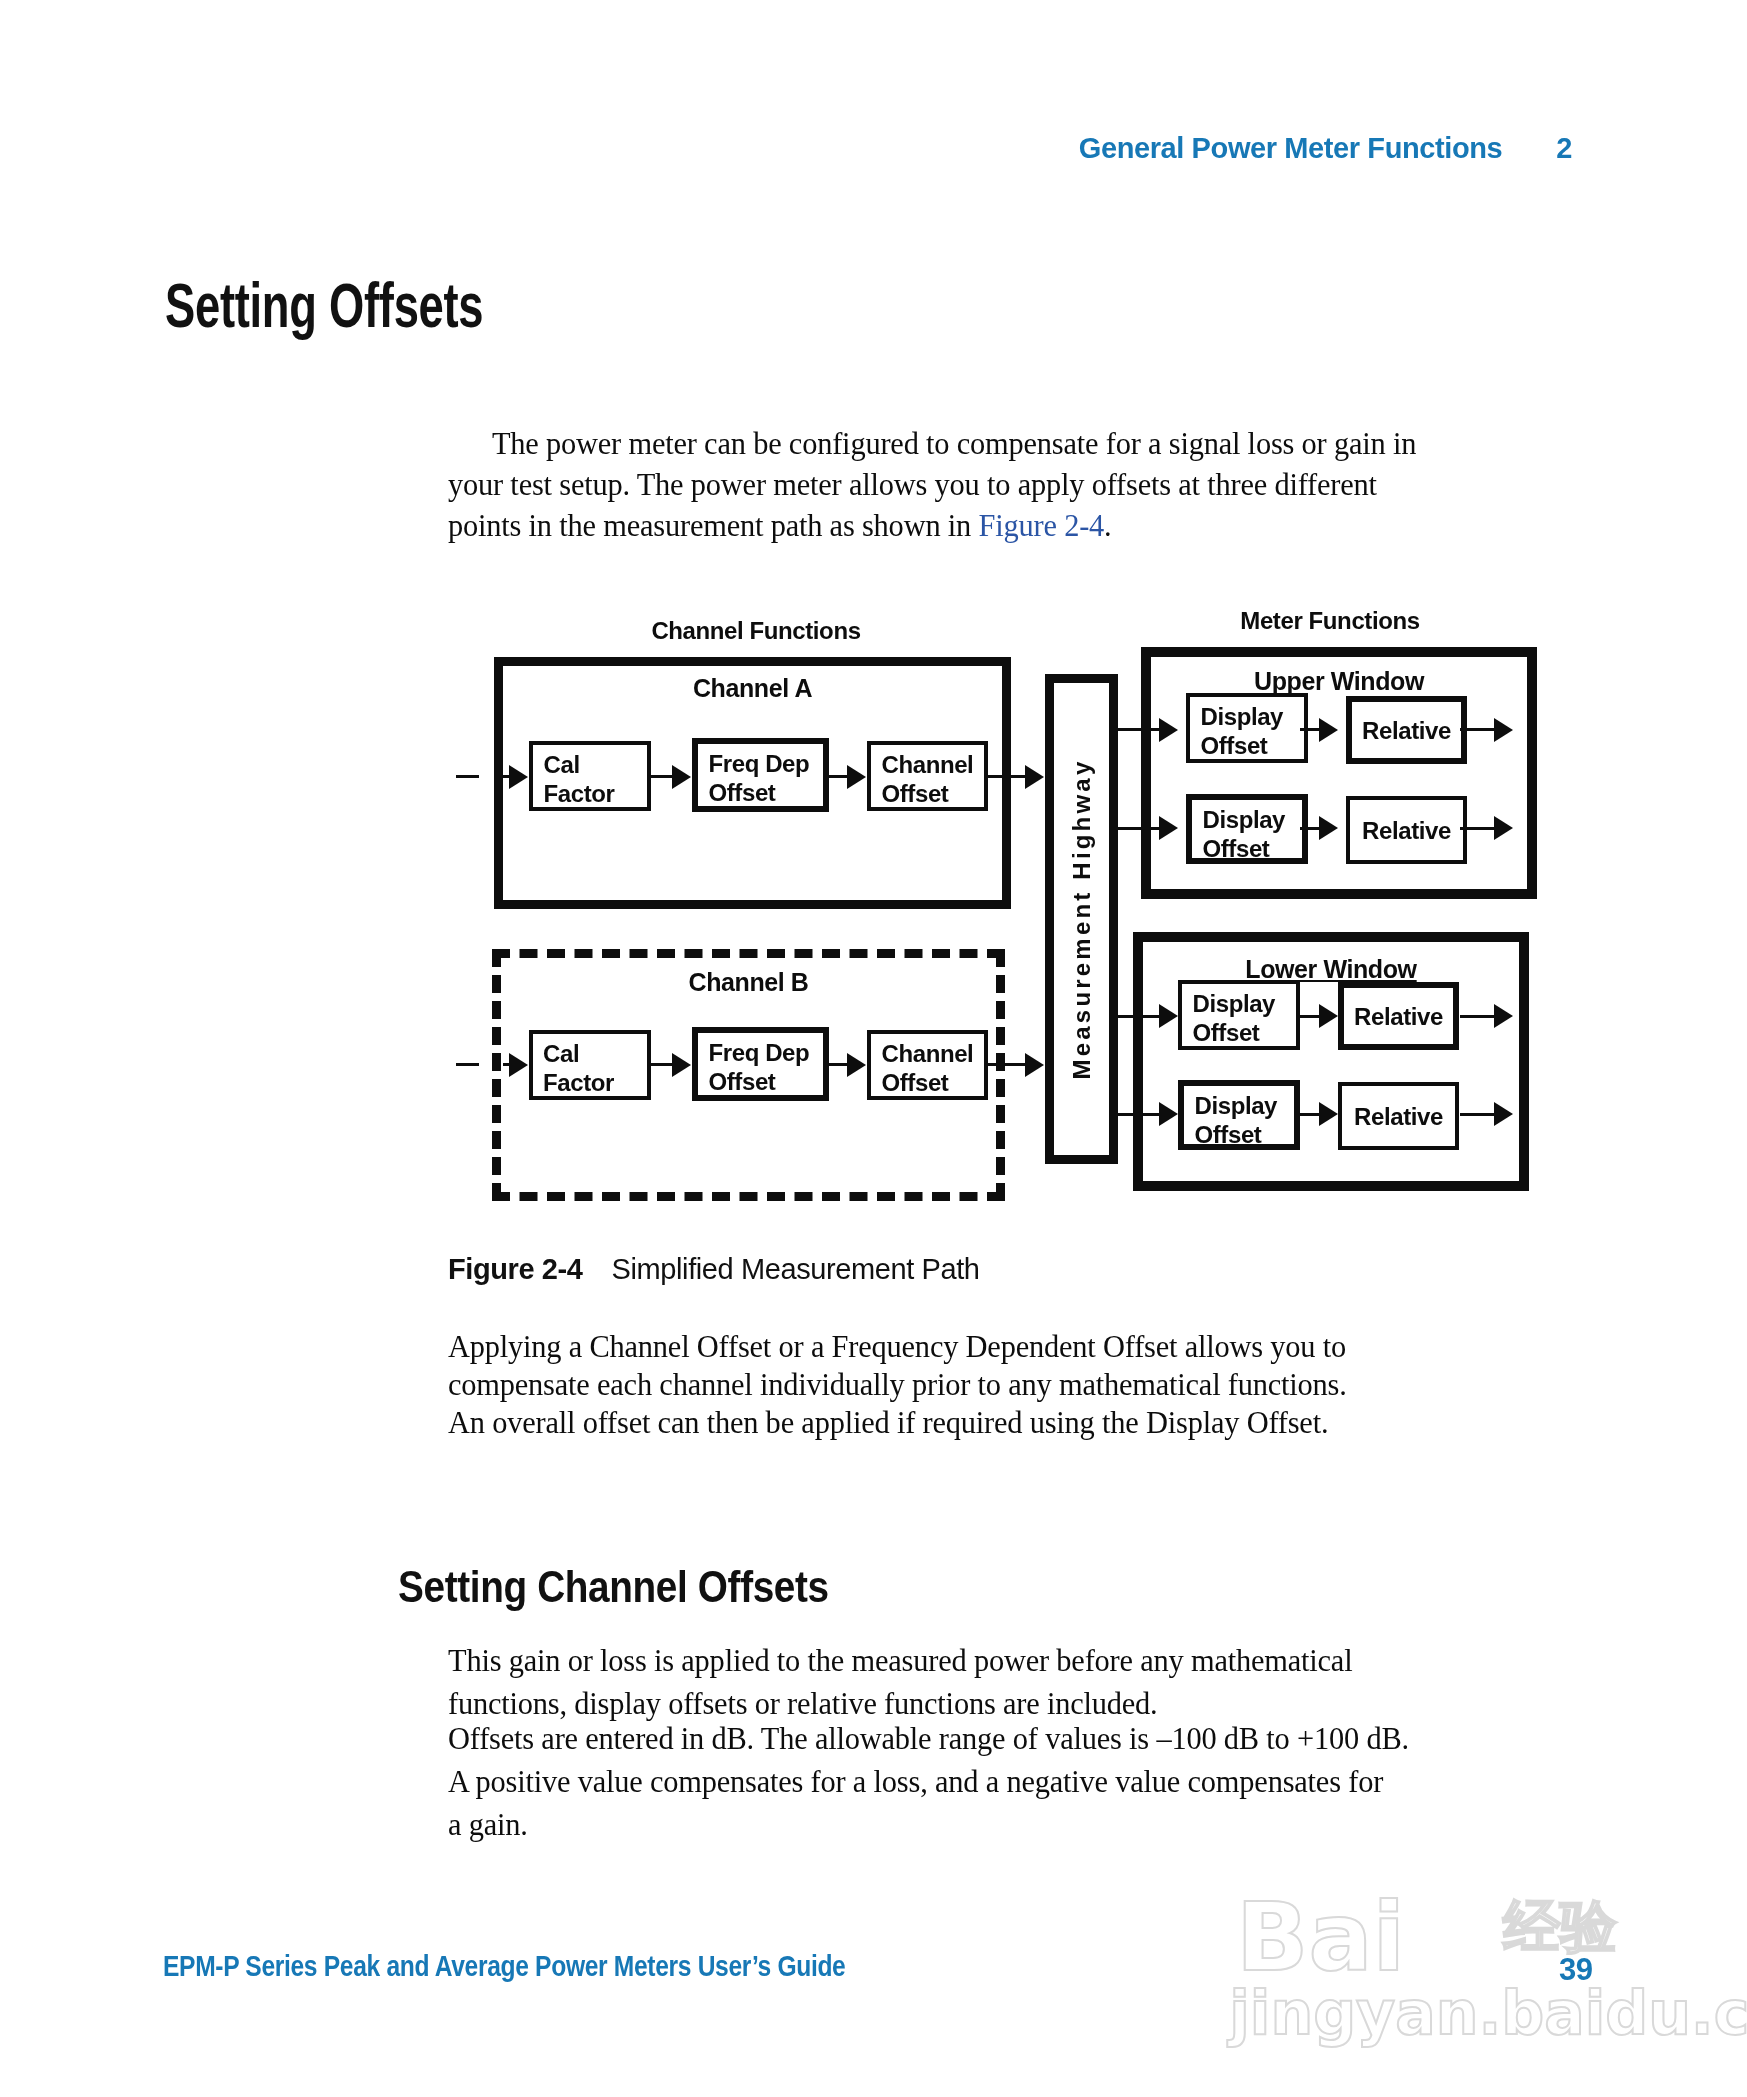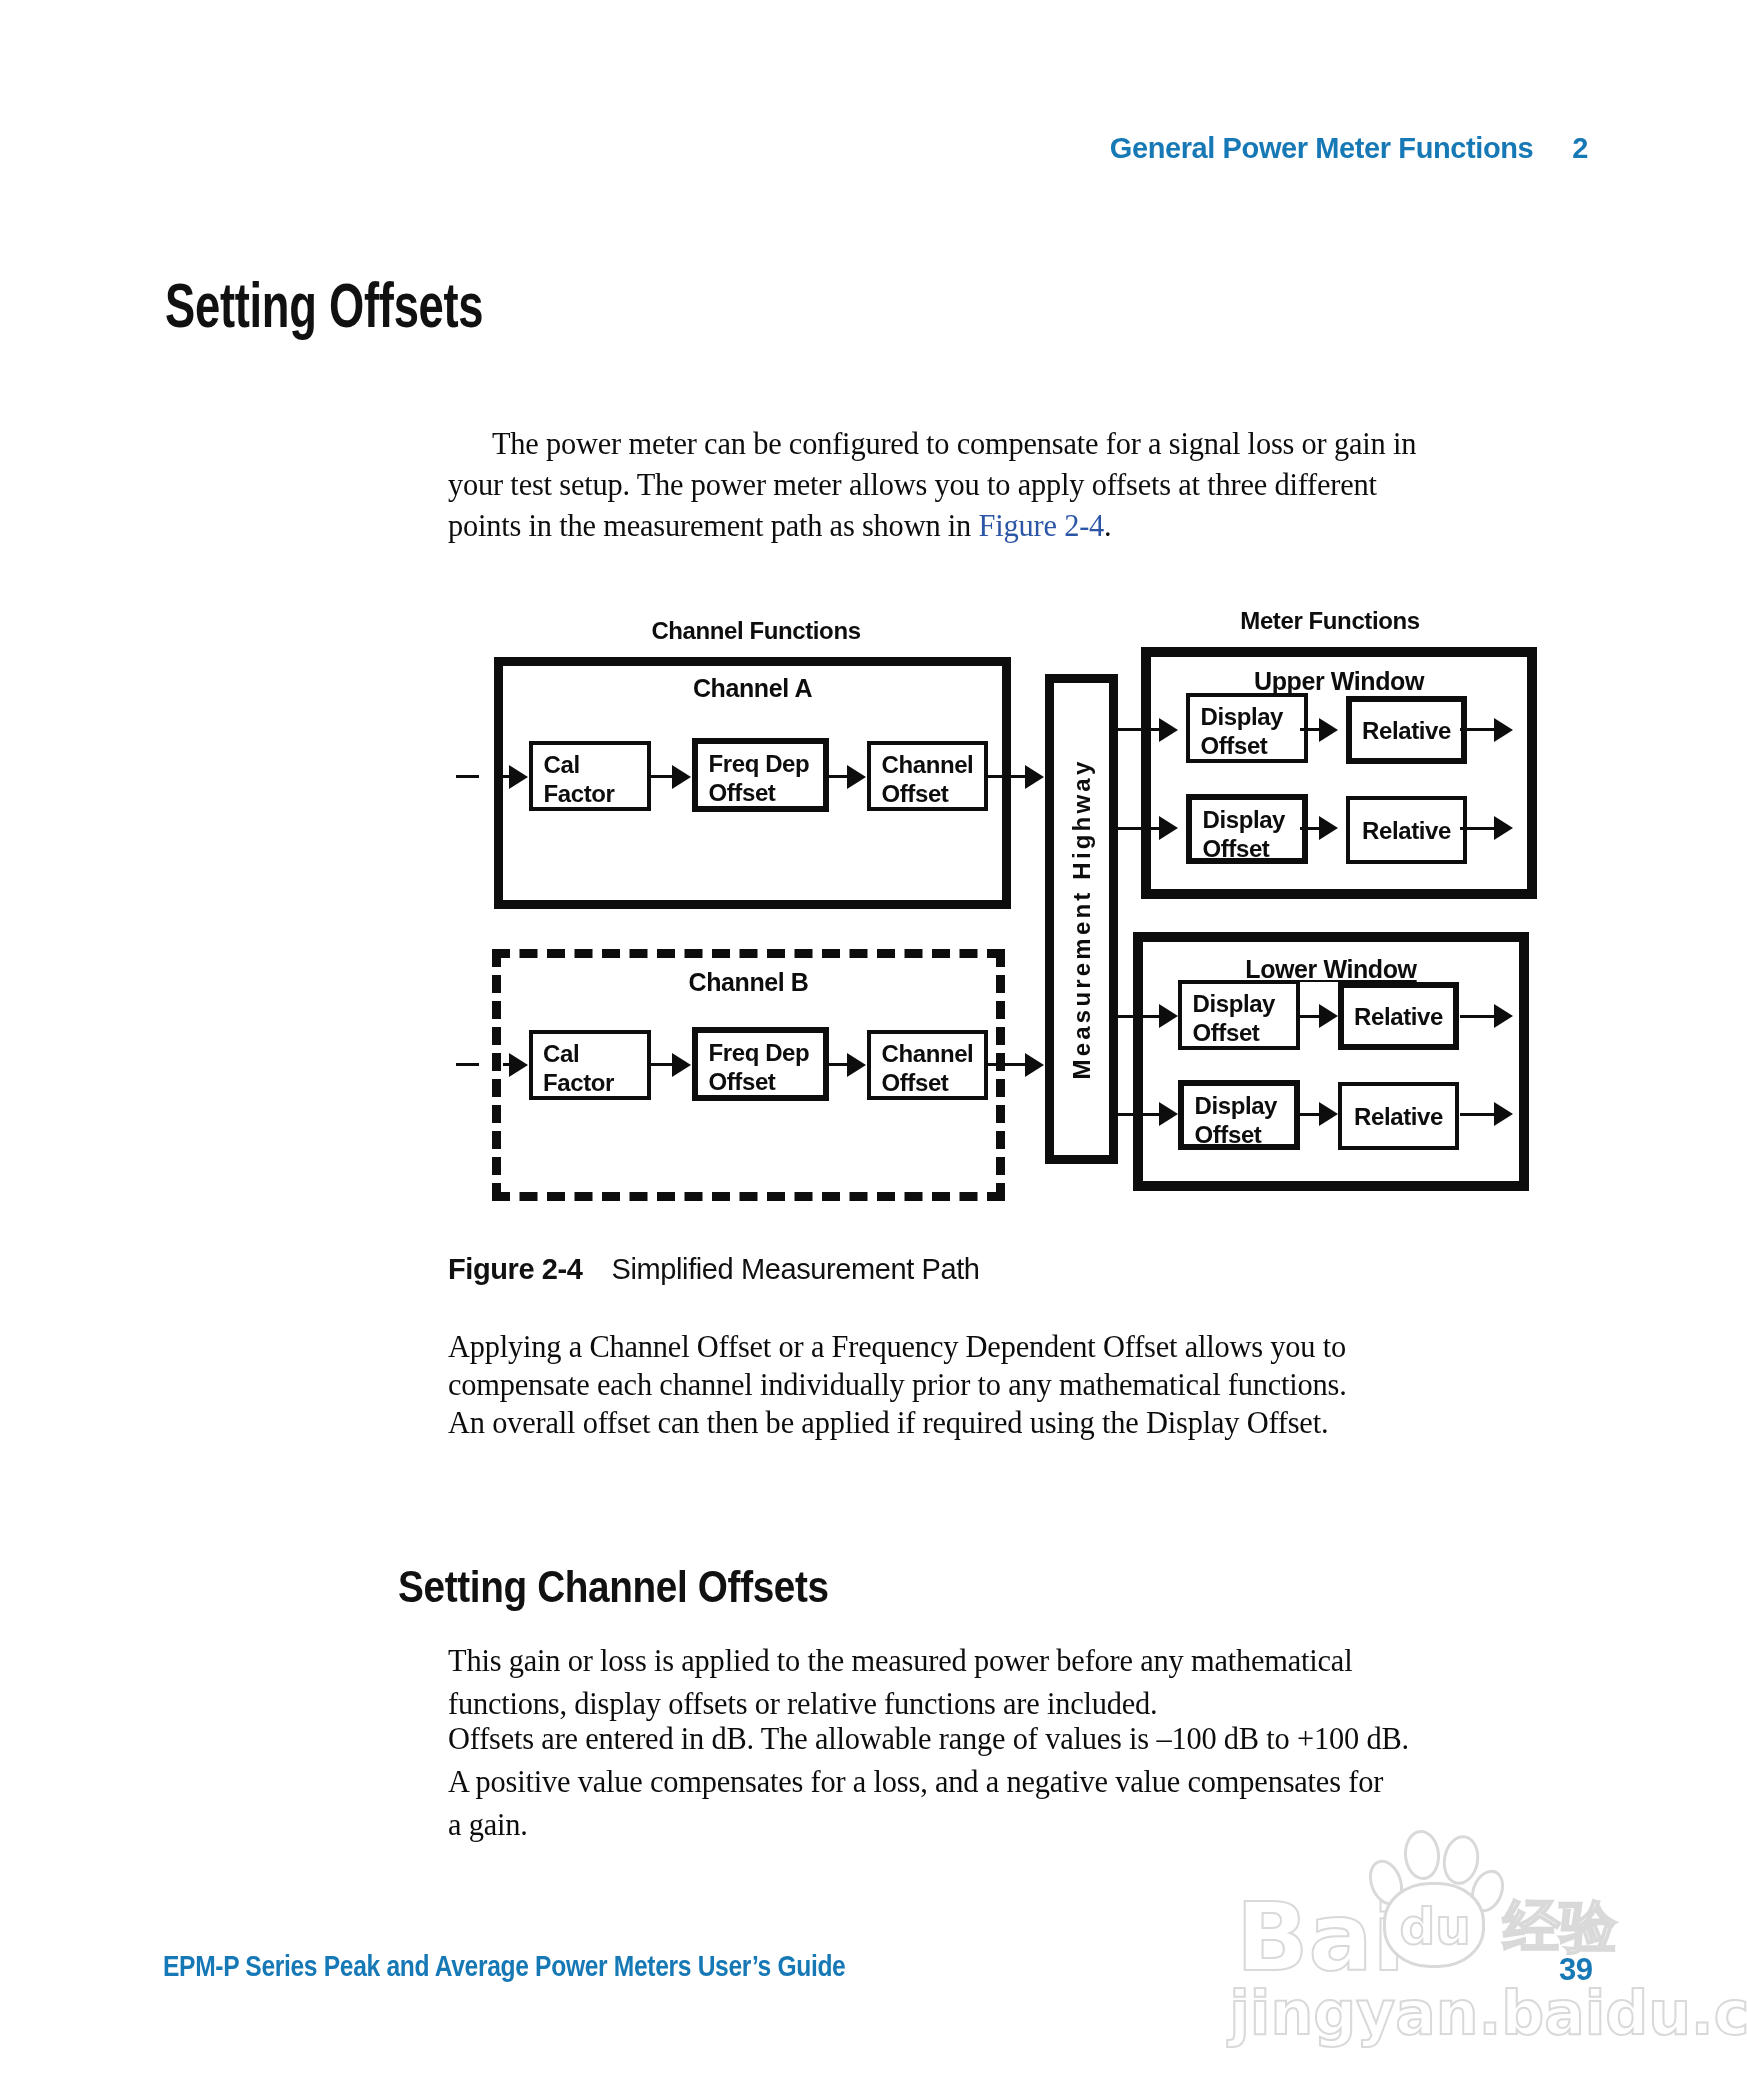--- a/index.html
+++ b/index.html
@@ -36,35 +36,27 @@
   .paw-part{position:absolute;background:#ffffff;border:3.2px solid #d9d9d9;border-radius:50%;box-sizing:border-box;}
   .content{position:relative;z-index:2;}
 </style>
 </head>
 <body>
 
 <div class="page">
 
   <div class="wm" style="left:1218px;top:1819px;width:469px;height:235px;">
     <span class="wm-txt" style="left:18px;top:63px;font-size:95px;">Bai</span>
-    <div class="abs" style="left:154px;top:11.3px;width:126px;height:138px;">
-      <div class="paw-part" style="left:-1.6px;top:29px;width:32px;height:47px;transform:rotate(-20deg);"></div>
-      <div class="paw-part" style="left:32px;top:0px;width:36px;height:50px;transform:rotate(-5deg);"></div>
-      <div class="paw-part" style="left:71px;top:4.9px;width:36px;height:50px;transform:rotate(10deg);"></div>
-      <div class="paw-part" style="left:100px;top:39px;width:31px;height:44px;transform:rotate(22deg);"></div>
-      <div class="paw-part" style="left:11.3px;top:52px;width:102px;height:86px;border-radius:46%;"></div>
-      <span class="wm-txt" style="left:27.5px;top:68px;font-size:50px;">du</span>
-    </div>
     <span class="wm-txt" style="left:285px;top:70px;font-size:57px;">经验</span>
     <span class="wm-txt" style="left:11.3px;top:159px;font-size:60px;">jingyan.baidu.com</span>
   </div>
 
   <div class="content">
 
-    <div class="abs" style="top:132px;right:160px;display:flex;align-items:baseline;gap:39px;">
+    <div class="abs" style="top:132px;right:176px;display:flex;align-items:baseline;gap:54px;">
       <span class="sans-b blue" style="font-size:29px;">General Power Meter Functions</span>
       <span class="sans-b blue" style="font-size:29px;">2</span>
     </div>
 
     <div class="abs sans-b" style="left:165px;top:269px;font-size:63px;transform:scaleX(0.72);transform-origin:0 0;white-space:nowrap;">Setting Offsets</div>
 
     <div class="abs serif" style="left:448px;top:382px;line-height:41px;">
       <span>The power meter can be configured to compensate for a signal loss or gain in
 your test setup. The power meter allows you to apply offsets at three different
 points in the measurement path as shown in </span><a class="link">Figure 2-4</a><span>.</span>

